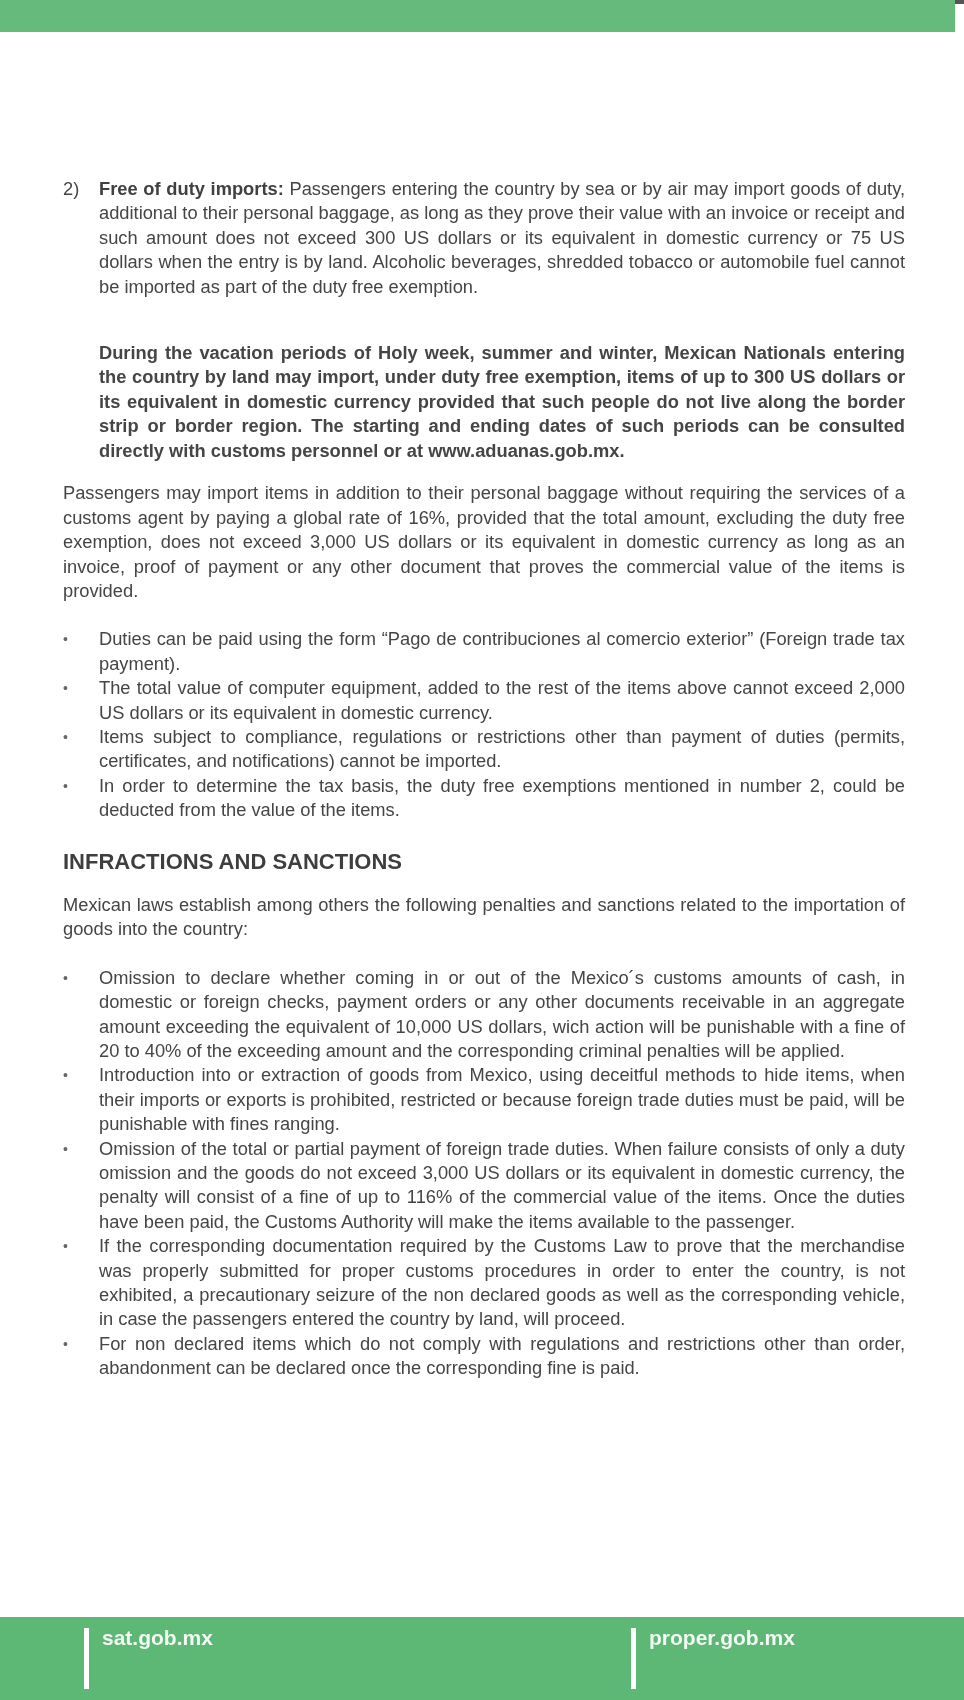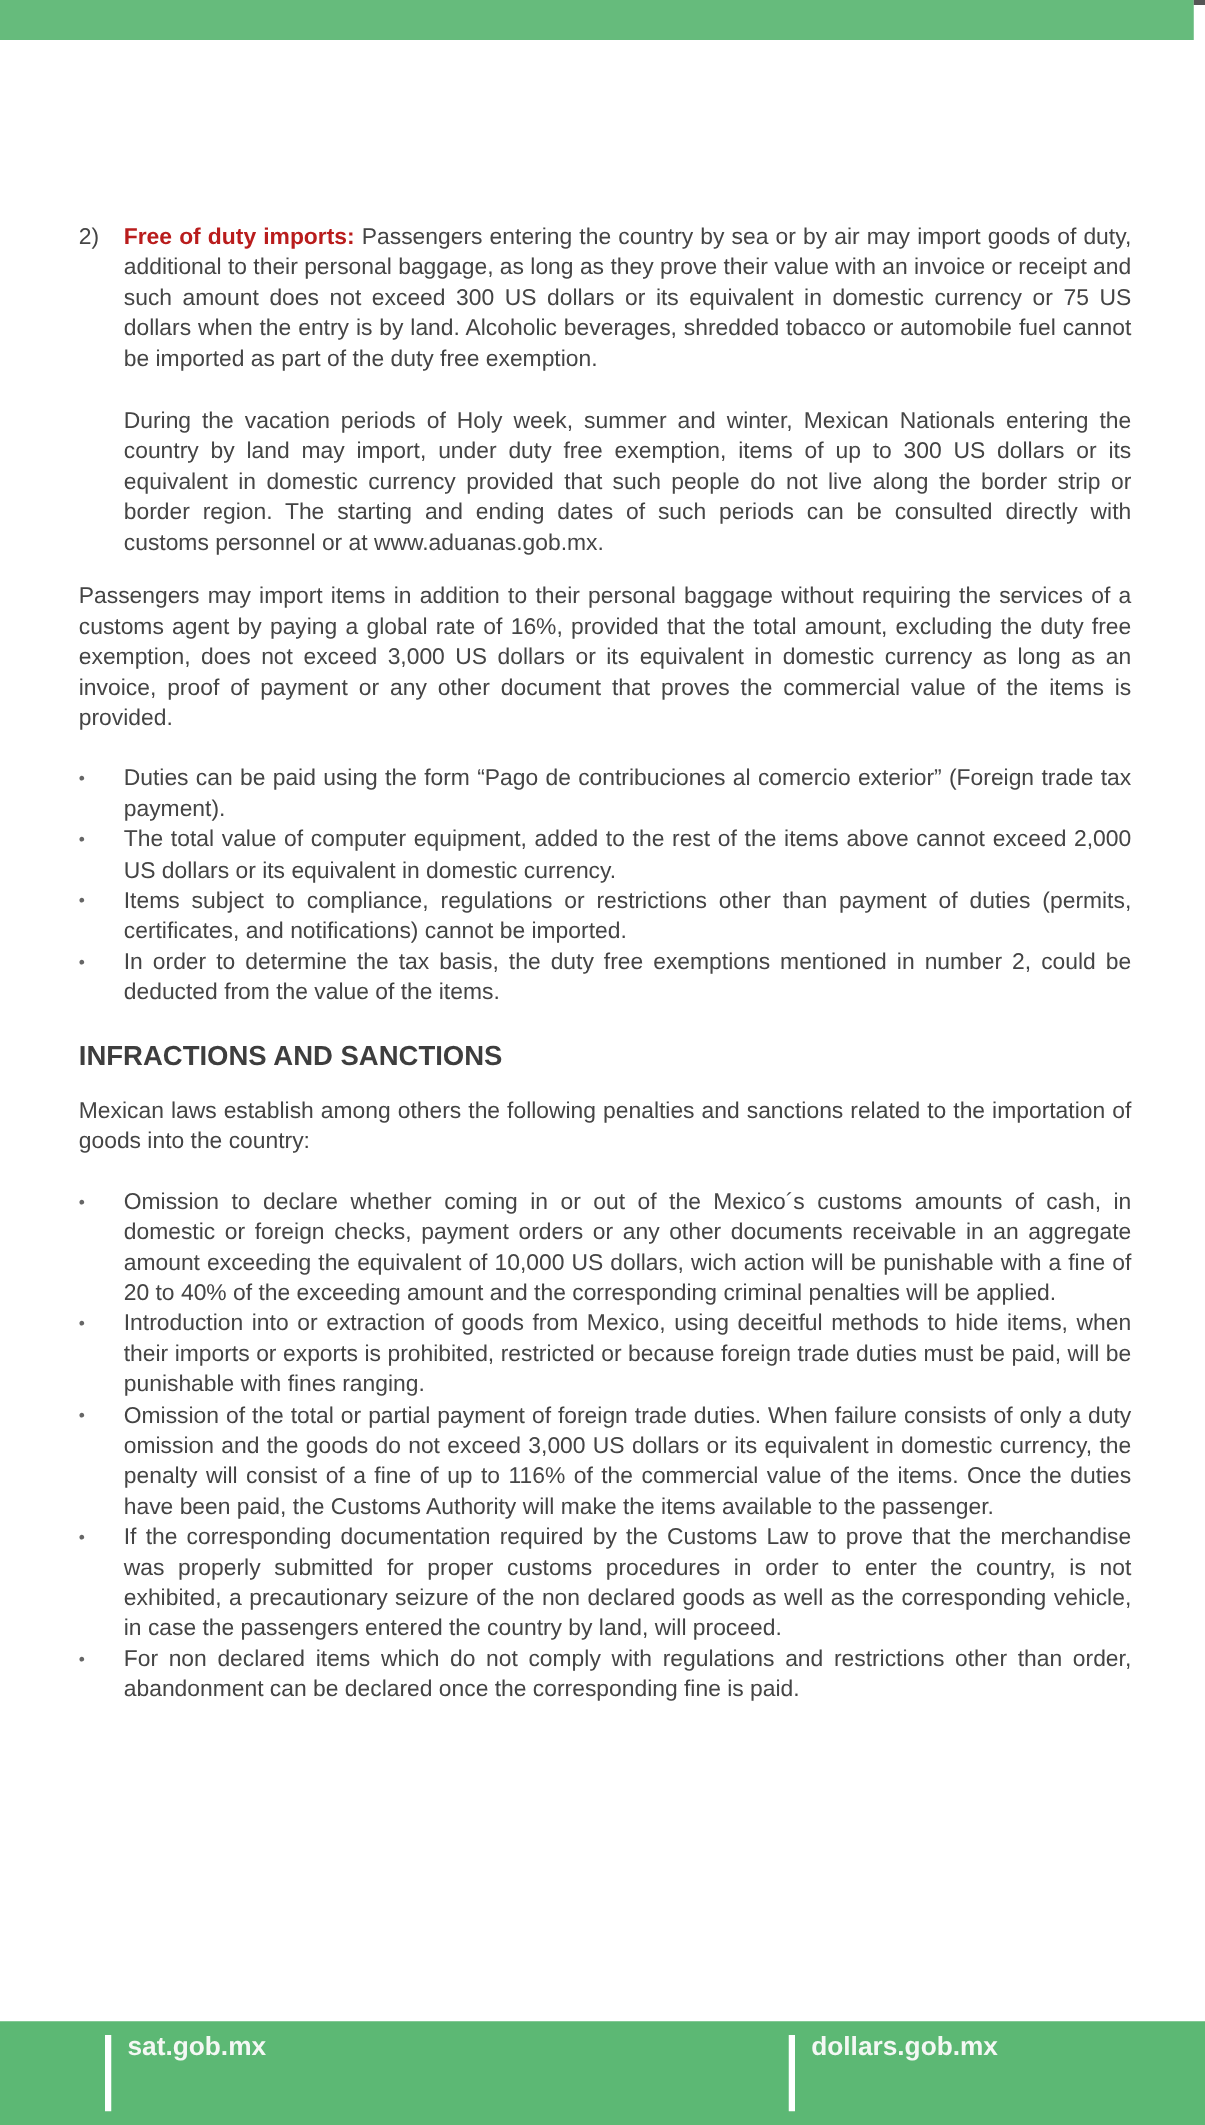--- a/index.html
+++ b/index.html
@@ -36,25 +36,26 @@
     .numbered {
       position: relative;
       padding-left: 36px;
     }
     .numbered .num {
       position: absolute;
       left: 0; top: 0;
     }
     .numbered .lead {
       font-weight: bold;
-      color: #b91c1c;
+      color: #404040;
     }
     .para-indent {
       padding-left: 36px;
-      margin-top: 25px;
+      margin-top: 42px;
+      font-weight: bold;
     }
     .section-heading {
       font-size: 22px;
       line-height: 26px;
       color: #3e3e3e;
       text-transform: none;
       margin: 0;
     }
     .h-payment { margin-top: 55px; }
     .h-infractions { margin-top: 26px; }
@@ -147,15 +148,15 @@
 
 </main>
 
 <footer class="bottom-bar">
   <div class="footer-link fl-sat">
     <span class="divider"></span>
     <span class="label">sat.gob.mx</span>
   </div>
   <div class="footer-link fl-aduanas">
     <span class="divider"></span>
-    <span class="label">dollars.gob.mx</span>
+    <span class="label">proper.gob.mx</span>
   </div>
 </footer>
 
 </body></html>

